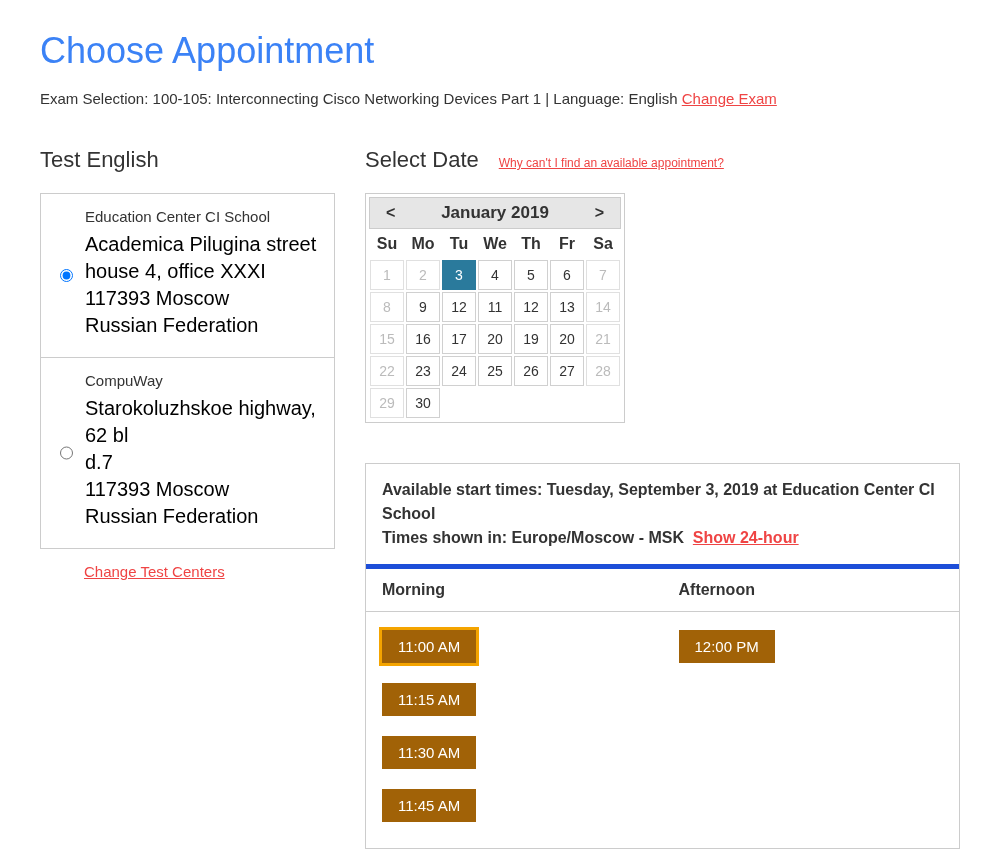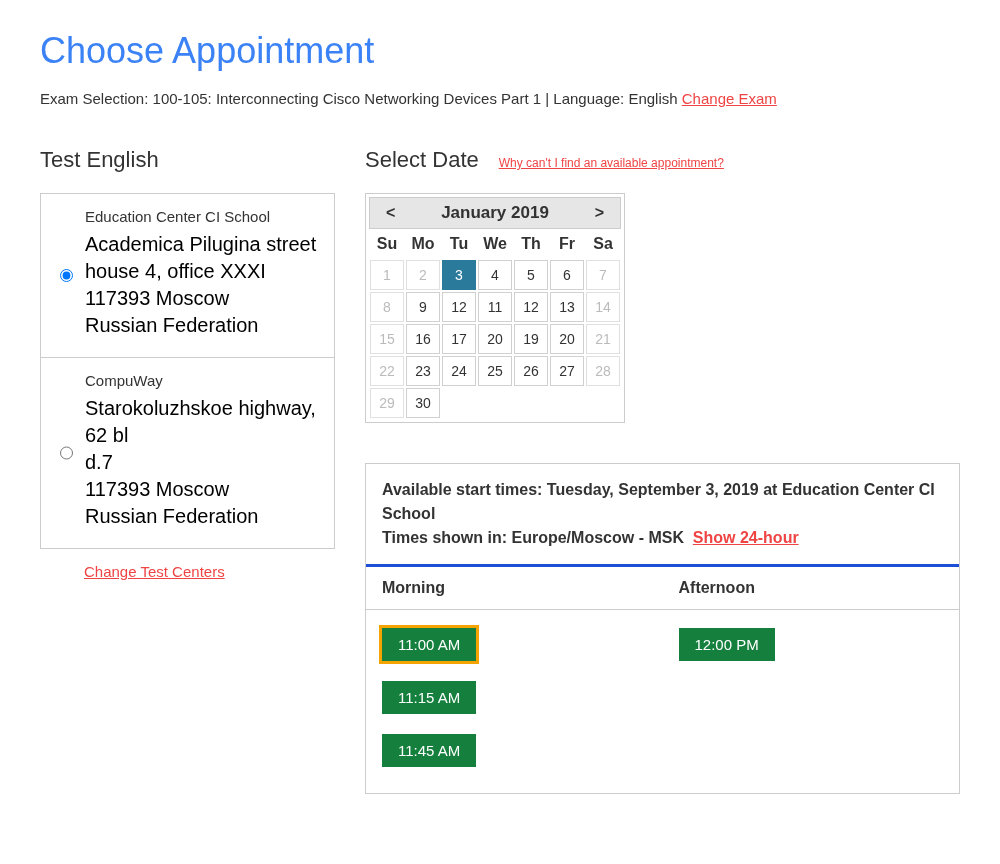--- a/index.html
+++ b/index.html
@@ -49,27 +49,27 @@
   }
   .day.unavail { color:#bbb; border-color:#e0e0e0; cursor:default; background:#fff; }
   .day.selected { background:#2a7a9c; color:#fff; border-color:#2a7a9c; }
   .day.empty { border:none; cursor:default; }
 
   
   .times-box { border:1px solid #ccc; margin-top:40px; }
   .times-header { padding:14px 16px; font-weight:700; font-size:16px; line-height:1.5; }
   .times-header .tz-line { font-weight:700; }
   .times-header a { font-weight:700; }
-  .times-cols-head { display:flex; border-top:3px solid #1d4ed8; }
+  .times-cols-head { display:flex; border-top:5px solid #1d4ed8; }
   .times-cols-head > div, .times-cols > div { flex:1; padding:12px 16px; }
   .times-cols-head > div { font-weight:700; font-size:16px; }
   .times-cols { display:flex; border-top:1px solid #ccc; }
   .slot {
     display:inline-block;
-    background:#15803d;
+    background:#a16207;
     color:#fff;
     font-size:15px;
     padding:8px 16px;
     margin:6px 0;
     cursor:pointer;
     min-width:80px;
     text-align:center;
   }
   .slot.selected { outline:3px solid #f4a400; }
   .slot-wrap { margin-bottom:8px; }
@@ -182,20 +182,21 @@
         </div>
       </div>
       <div class="times-cols-head">
         <div>Morning</div>
         <div>Afternoon</div>
       </div>
       <div class="times-cols">
         <div id="morning-col">
             <div class="slot-wrap"><div class="slot selected">11:00 AM</div></div>
             <div class="slot-wrap"><div class="slot">11:15 AM</div></div>
+            <div class="slot-wrap"><div class="slot">11:30 AM</div></div>
             <div class="slot-wrap"><div class="slot">11:45 AM</div></div>
           </div>
         <div id="afternoon-col">
             <div class="slot-wrap"><div class="slot">12:00 PM</div></div>
           </div>
       </div>
     </div>
   </div>
 </div>
 

